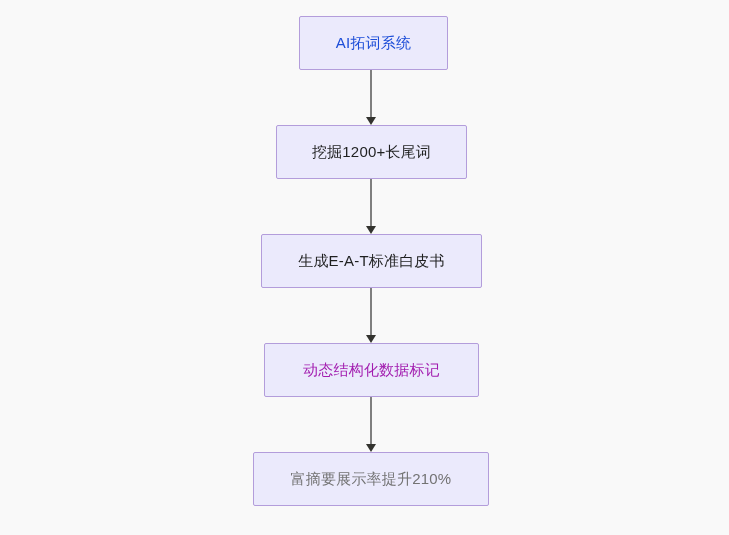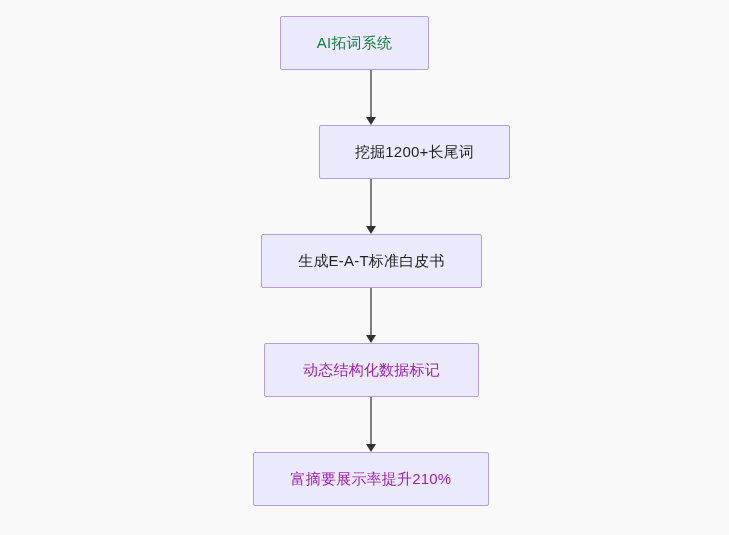--- a/index.html
+++ b/index.html
@@ -75,28 +75,28 @@
       <div class="head" style="border-top-color: rgb(51, 51, 47);"></div>
     </div>
     <div class="connector" style="left: 366px; top: 288px; height: 55px;">
       <div class="stem" style="background: rgb(127, 127, 127);"></div>
       <div class="head" style="border-top-color: rgb(51, 51, 47);"></div>
     </div>
     <div class="connector" style="left: 366px; top: 397px; height: 55px;">
       <div class="stem" style="background: rgb(127, 127, 127);"></div>
       <div class="head" style="border-top-color: rgb(51, 51, 47);"></div>
     </div>
-    <div class="node" style="left: 280px; top: 16px; width: 149px; height: 54px; background: rgb(235, 234, 252); border-color: rgb(179, 157, 219); color: #15803d;">
+    <div class="node" style="left: 299px; top: 16px; width: 149px; height: 54px; background: rgb(235, 234, 252); border-color: rgb(179, 157, 219); color: #1d4ed8;">
       <span class="node-label">AI拓词系统</span>
     </div>
-    <div class="node" style="left: 276px; top: 125px; width: 191px; height: 54px; background: rgb(235, 234, 252); border-color: rgb(179, 157, 219); color: rgb(31, 32, 32); margin-left: 43px;">
+    <div class="node" style="left: 276px; top: 125px; width: 191px; height: 54px; background: rgb(235, 234, 252); border-color: rgb(179, 157, 219); color: rgb(31, 32, 32);">
       <span class="node-label">挖掘1200+长尾词</span>
     </div>
     <div class="node" style="left: 261px; top: 234px; width: 221px; height: 54px; background: rgb(235, 234, 252); border-color: rgb(179, 157, 219); color: rgb(31, 32, 32);">
       <span class="node-label">生成E-A-T标准白皮书</span>
     </div>
     <div class="node" style="left: 264px; top: 343px; width: 215px; height: 54px; background: rgb(235, 234, 252); border-color: rgb(179, 157, 219); color: #a21caf;">
       <span class="node-label">动态结构化数据标记</span>
     </div>
-    <div class="node" style="left: 253px; top: 452px; width: 236px; height: 54px; background: rgb(235, 234, 252); border-color: rgb(179, 157, 219); color: #a21caf;">
+    <div class="node" style="left: 253px; top: 452px; width: 236px; height: 54px; background: rgb(235, 234, 252); border-color: rgb(179, 157, 219); color: #737373;">
       <span class="node-label">富摘要展示率提升210%</span>
     </div>
   </div>
 
 </body></html>

